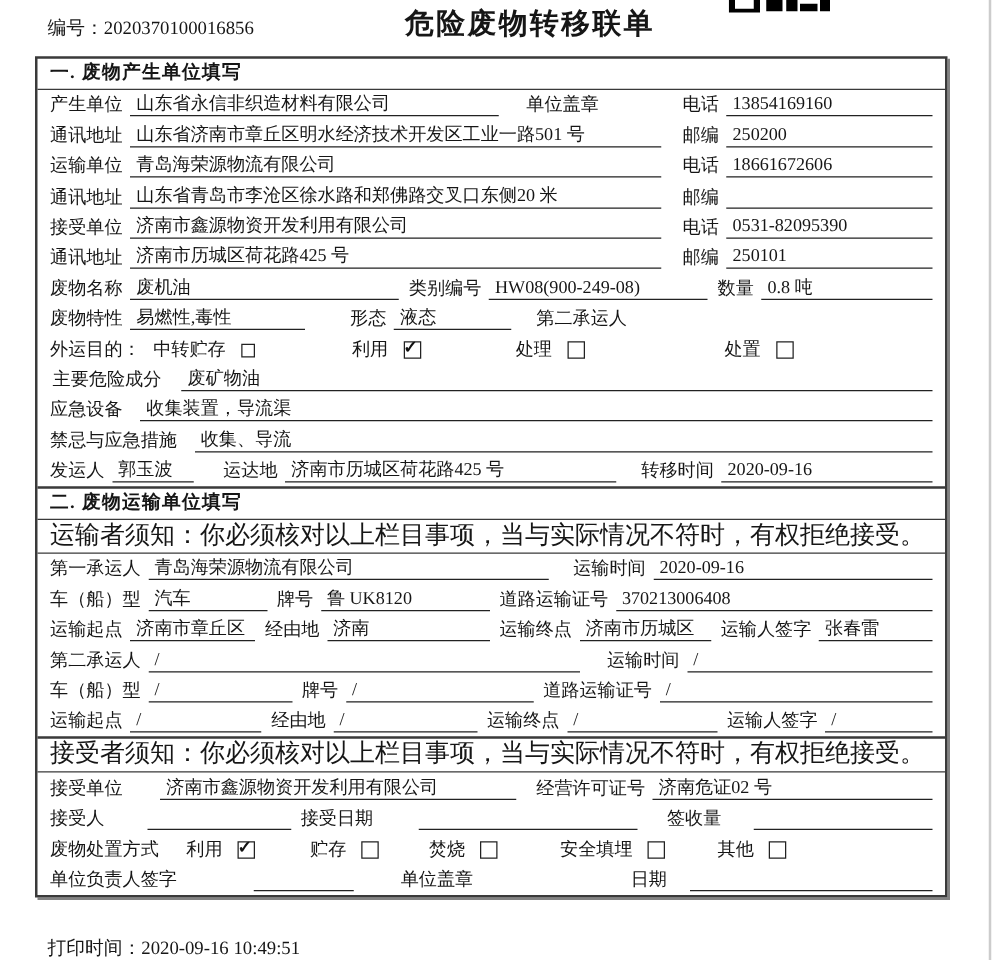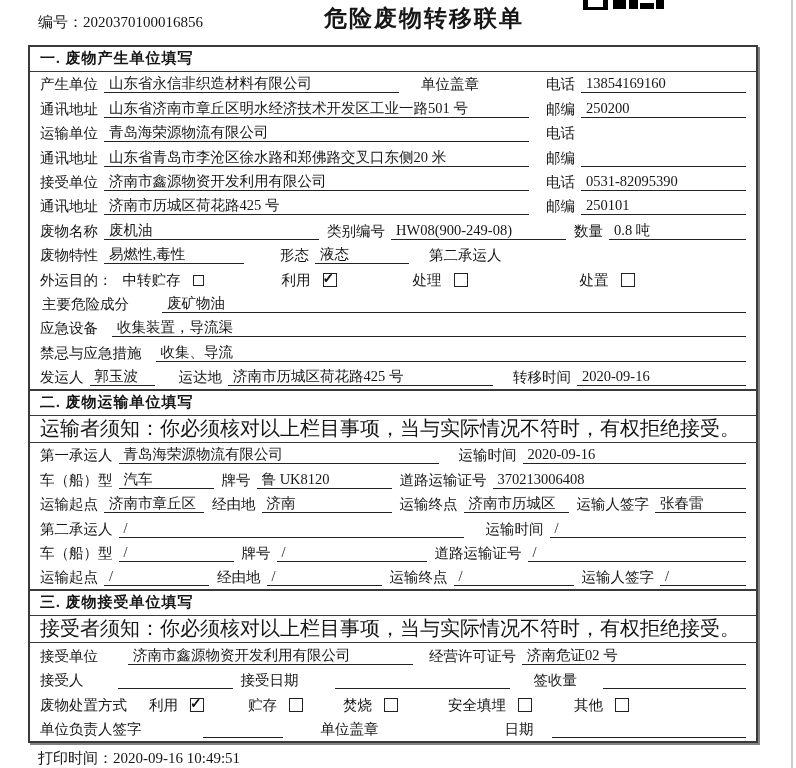--- a/index.html
+++ b/index.html
@@ -69,20 +69,21 @@
         <div class="rgroup">
           <span class="lbl">邮编</span>
           <span class="ul fx">250200</span>
         </div>
       </div>
       <div class="frow">
         <span class="lbl">运输单位</span>
         <span class="ul" style="width: 425px;">青岛海荣源物流有限公司</span>
         <div class="rgroup">
           <span class="lbl">电话</span>
+          <span class="ul fx">18661672606</span>
         </div>
       </div>
       <div class="frow">
         <span class="lbl">通讯地址</span>
         <span class="ul" style="width: 425px;">山东省青岛市李沧区徐水路和郑佛路交叉口东侧20 米</span>
         <div class="rgroup">
           <span class="lbl">邮编</span>
           <span class="ul fx"></span>
         </div>
       </div>
@@ -123,21 +124,21 @@
         <span class="cb sm"></span>
         <span class="lbl" style="margin-left: 78px;">利用</span>
         <span class="cb on"></span>
         <span class="lbl" style="margin-left: 76px;">处理</span>
         <span class="cb"></span>
         <span class="lbl" style="margin-left: 112px;">处置</span>
         <span class="cb"></span>
       </div>
       <div class="frow">
         <span class="lbl" style="margin-left: 2px;">主要危险成分</span>
-        <span class="ul fx" style="margin-left: 27px;">废矿物油</span>
+        <span class="ul fx" style="margin-left: 10px;">废矿物油</span>
       </div>
       <div class="frow">
         <span class="lbl">应急设备</span>
         <span class="ul fx" style="margin-left: 8px;">收集装置，导流渠</span>
       </div>
       <div class="frow">
         <span class="lbl">禁忌与应急措施</span>
         <span class="ul fx" style="margin-left: 8px;">收集、导流</span>
       </div>
       <div class="frow">
@@ -195,21 +196,20 @@
         <span class="ul" style="width: 105px;">/</span>
         <span class="lbl">经由地</span>
         <span class="ul" style="width: 115px;">/</span>
         <span class="lbl">运输终点</span>
         <span class="ul" style="width: 120px;">/</span>
         <span class="lbl">运输人签字</span>
         <span class="ul fx">/</span>
       </div>
     </div>
     <div class="section">
-      <div class="sec-header">三. 废物接受单位填写</div>
       <div class="sec-note">接受者须知：你必须核对以上栏目事项，当与实际情况不符时，有权拒绝接受。</div>
       <div class="frow">
         <span class="lbl">接受单位</span>
         <span class="ul" style="width: 285px; margin-left: 24px;">济南市鑫源物资开发利用有限公司</span>
         <span class="lbl" style="margin-left: 8px;">经营许可证号</span>
         <span class="ul fx">济南危证02 号</span>
       </div>
       <div class="frow">
         <span class="lbl">接受人</span>
         <span class="ul" style="width: 115px; margin-left: 28px;"></span>

